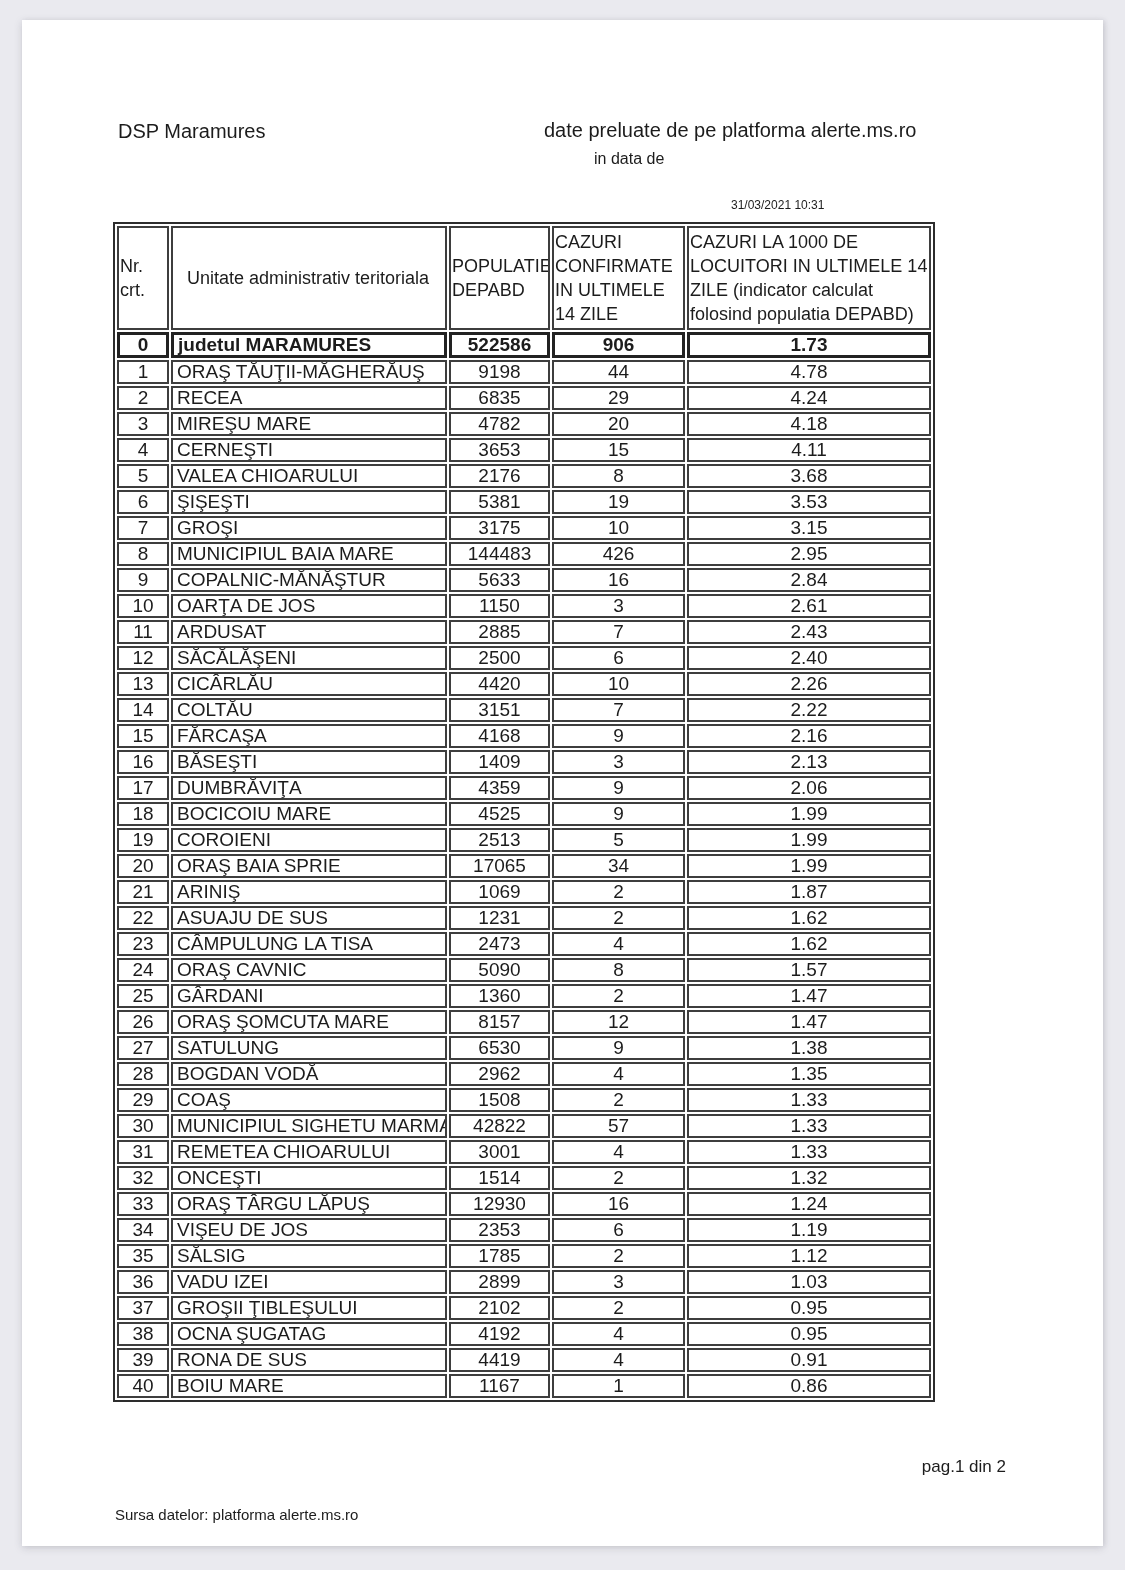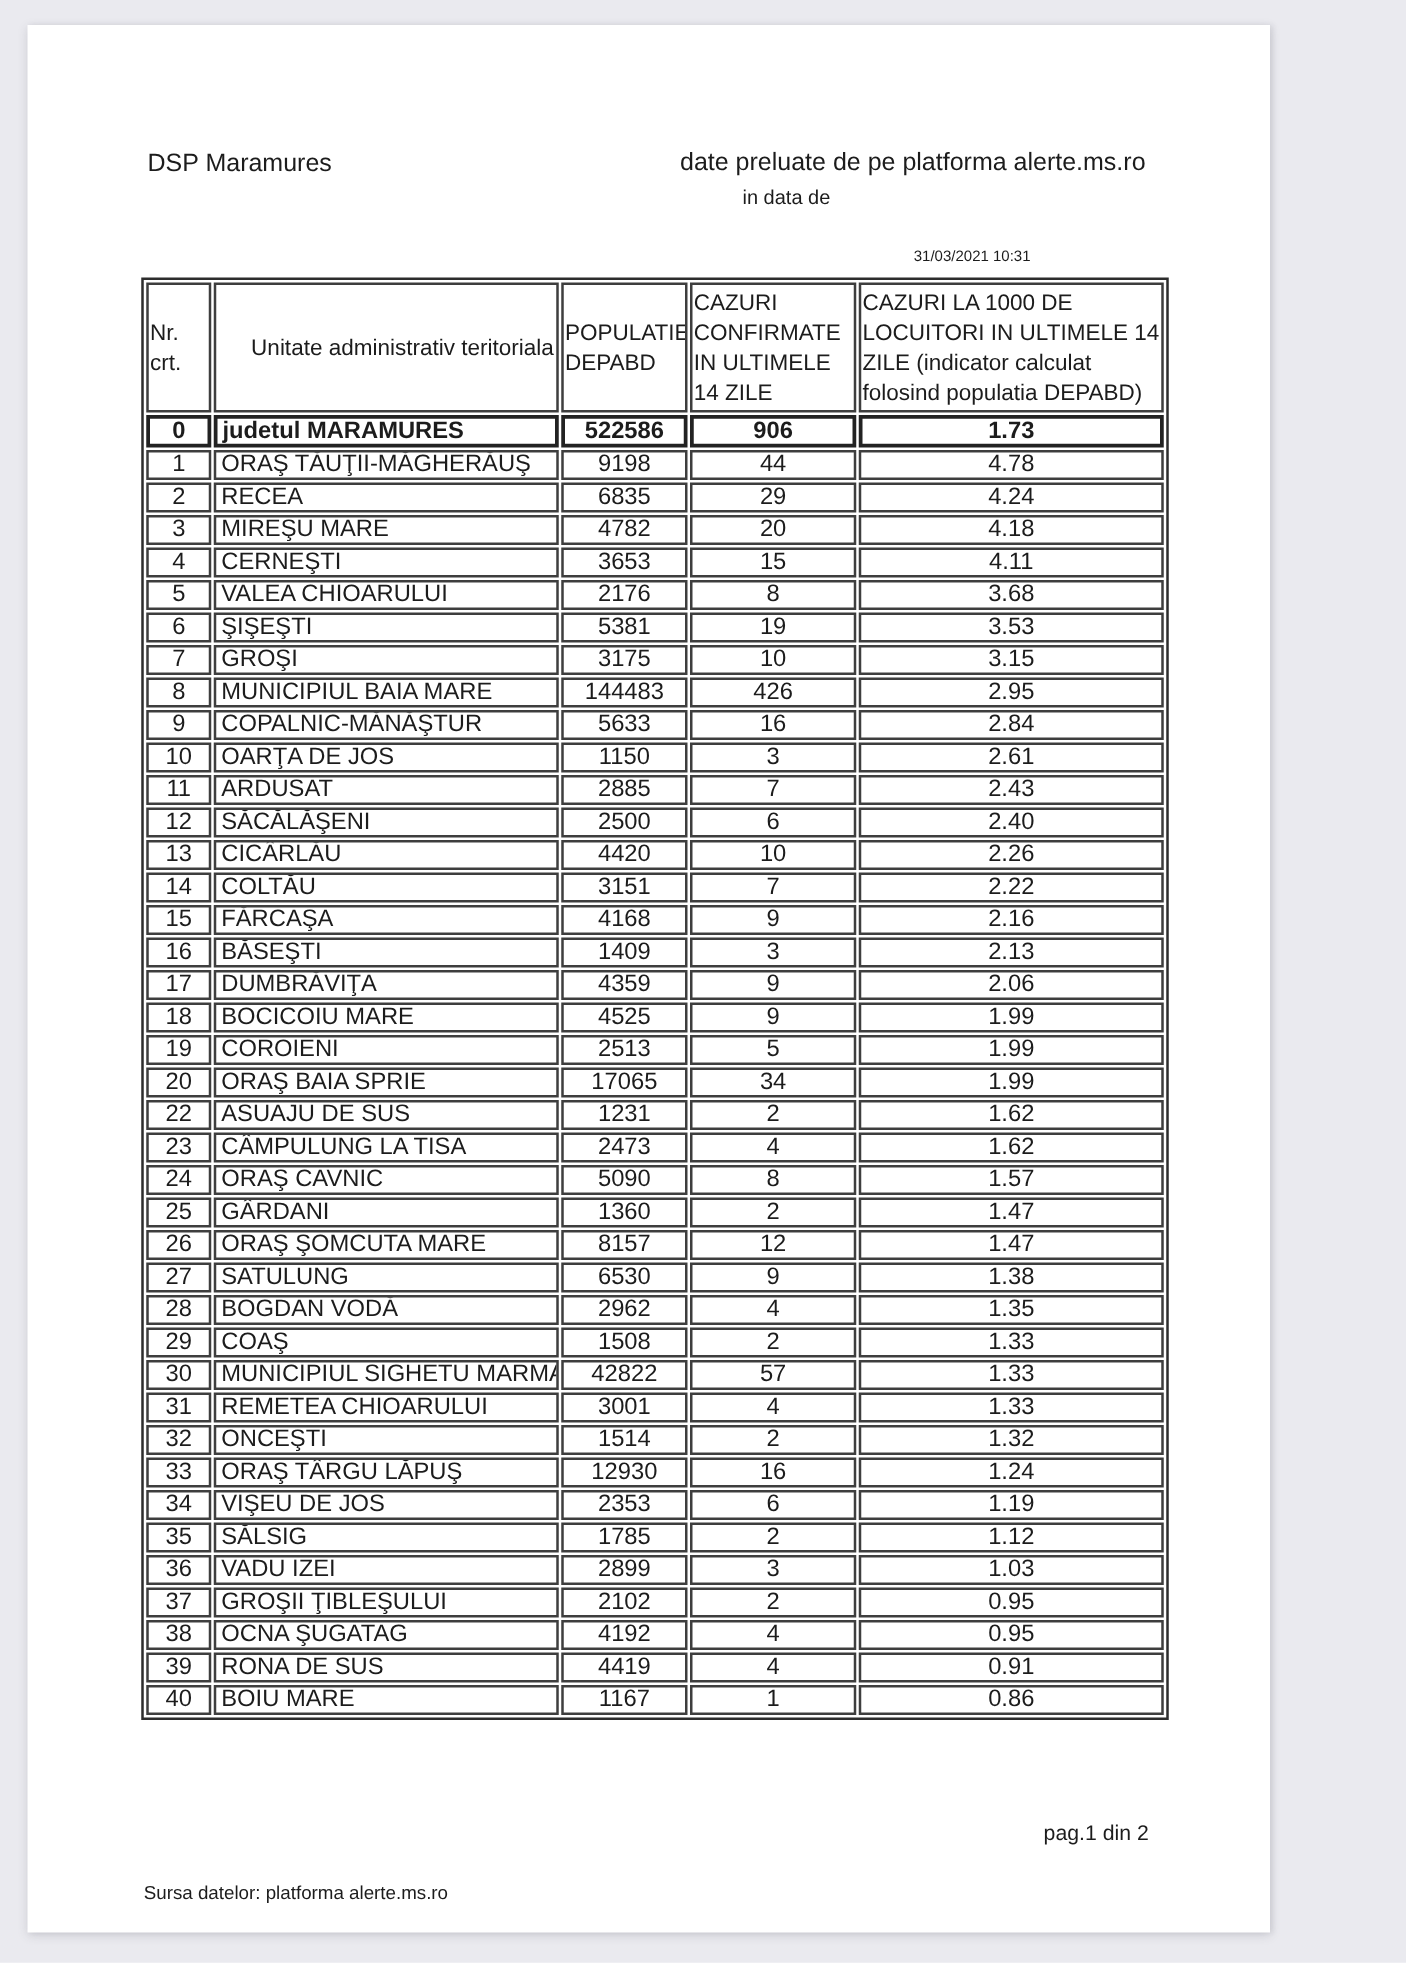--- a/index.html
+++ b/index.html
@@ -9,21 +9,21 @@
     height: 1570px;
     background: #eaeaef;
     font-family: "Liberation Sans", sans-serif;
     color: #1c1c1c;
     overflow: hidden;
   }
   .sheet {
     position: absolute;
     left: 22px;
     top: 20px;
-    width: 994px;
+    width: 1081px;
     height: 1526px;
     background: #ffffff;
     box-shadow: 0 2px 8px rgba(60,60,80,0.18), 2px 0 4px rgba(60,60,80,0.08);
   }
   .hdr-org {
     position: absolute;
     left: 96px;
     top: 100px;
     font-size: 20px;
     line-height: 22px;
@@ -71,21 +71,21 @@
     overflow: hidden;
   }
   th {
     font-size: 18px;
     line-height: 24px;
     vertical-align: middle;
     text-align: left;
     padding: 2px 1px;
   }
   th.uat-h {
-    text-align: right;
+    text-align: center;
     padding-left: 0;
     padding-right: 2px;
   }
   td {
     font-size: 19px;
     line-height: 20px;
     padding: 0;
     text-align: center;
     vertical-align: middle;
     white-space: nowrap;
@@ -285,20 +285,27 @@
     <td>1.99</td>
   </tr>
           <tr>
     <td>20</td>
     <td class="uat">ORAŞ BAIA SPRIE</td>
     <td>17065</td>
     <td>34</td>
     <td>1.99</td>
   </tr>
           <tr>
+    <td>21</td>
+    <td class="uat">ARINIŞ</td>
+    <td>1069</td>
+    <td>2</td>
+    <td>1.87</td>
+  </tr>
+          <tr>
     <td>22</td>
     <td class="uat">ASUAJU DE SUS</td>
     <td>1231</td>
     <td>2</td>
     <td>1.62</td>
   </tr>
           <tr>
     <td>23</td>
     <td class="uat">CÂMPULUNG LA TISA</td>
     <td>2473</td>

